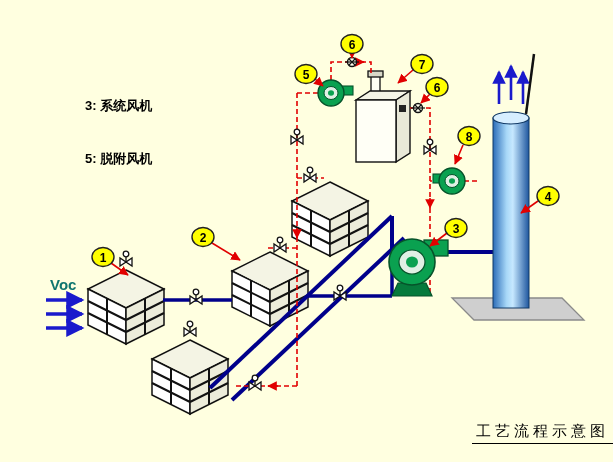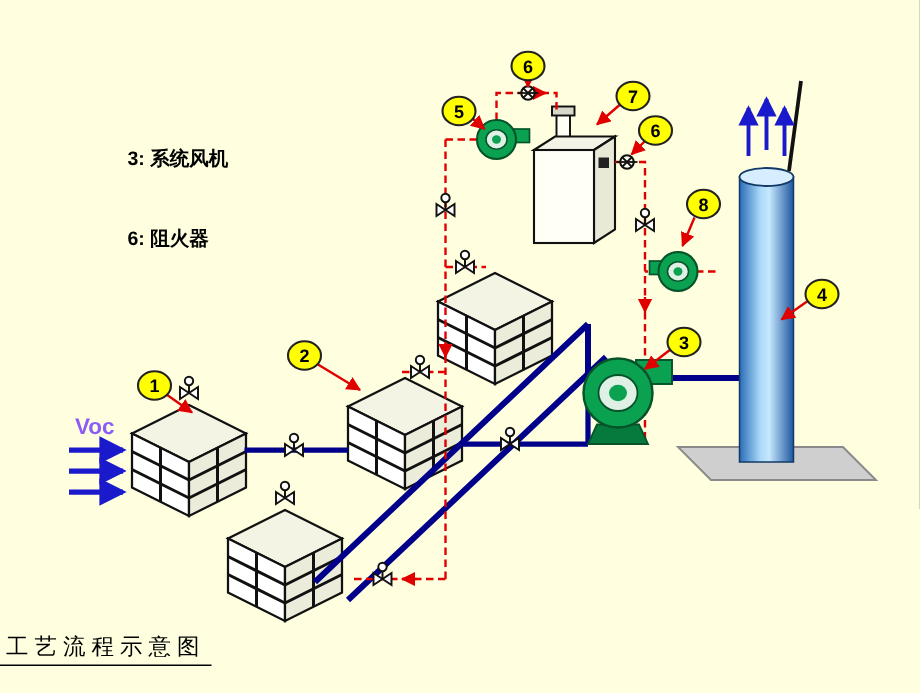--- a/index.html
+++ b/index.html
@@ -9,24 +9,24 @@
     background:#FFFFE0; overflow:hidden;
   }
   .stage svg{position:absolute; left:0; top:0;}
   .legend{
     position:absolute; left:85px; top:62px;
     color:#000; font-weight:bold; font-size:13px; line-height:17.5px;
     white-space:pre;
   }
   .voc-label{
     position:absolute; left:50px; top:276px;
-    color:#8b5cf6; font-weight:bold; font-size:15px;
+    color:#0f766e; font-weight:bold; font-size:15px;
   }
   .diagram-title{
-    position:absolute; left:0; right:0; top:422px; text-align:left;
+    position:absolute; left:0; right:0; top:422px; text-align:right;
   }
   .diagram-title span{
     display:inline-block; color:#000; font-size:15px; letter-spacing:4px;
     border-bottom:1.5px solid #000; padding:0 4px 2px 4px;
   }
 </style>
 </head>
 <body>
 
 <div class="stage">
@@ -218,21 +218,21 @@
       <g>
         <line x1="463" y1="145" x2="455" y2="164" stroke="#E10000" stroke-width="1.6" marker-end="url(#arrowRed)"></line>
         <ellipse cx="469" cy="136" rx="11" ry="9.5" stroke="#222" stroke-width="1.4" fill="#FFFF00"></ellipse>
         <text x="469" y="140.5" fill="#000">8</text>
       </g>
     </g>
   </svg>
 
   <div class="legend">
     <div>3: 系统风机</div>
-    <div>6: 阻火器</div>
+    <div>5: 脱附风机</div>
     
   </div>
 
   <div class="voc-label">Voc</div>
 
   <div class="diagram-title">
     <span>工艺流程示意图</span>
   </div>
 
 </div>

